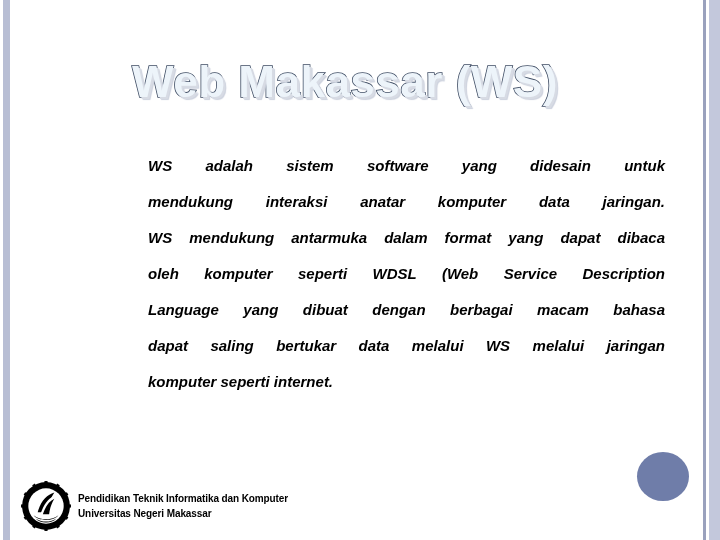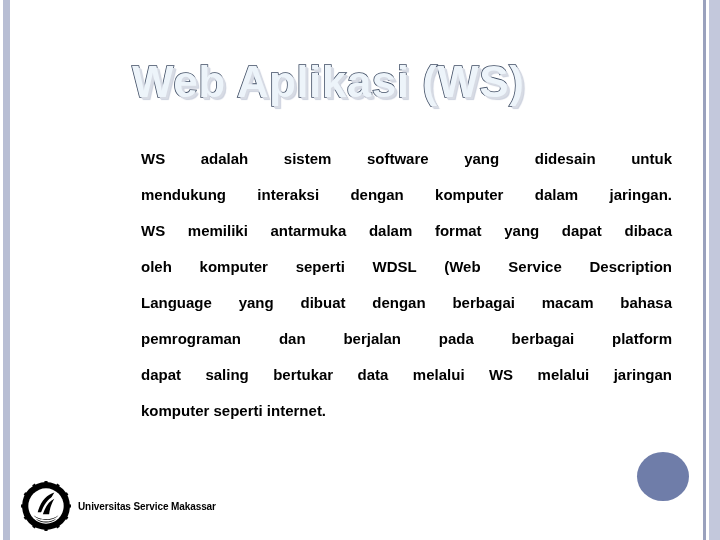--- a/index.html
+++ b/index.html
@@ -70,21 +70,22 @@
     width: 549px;
     font-size: 15px;
     font-weight: bold;
     line-height: 36px;
     color: #000000;
     text-align: justify;
     text-justify: inter-word;
     font-family: "Liberation Sans", sans-serif;
   }
   #body-text p {
-    margin: 9px;
+    margin: 16px;
+    font-style: italic;
   }
   
   .jline {
     display: block;
     text-align: justify;
     text-align-last: justify;
     white-space: nowrap;
   }
   .jline-last {
     display: block;
@@ -133,30 +134,29 @@
 </style>
 </head>
 <body>
 
 <div id="slide">
 
   <div class="edge-bar edge-bar-left"></div>
   <div class="edge-bar edge-bar-right-thin"></div>
   <div class="edge-bar edge-bar-right-wide"></div>
 
-  <div id="title">Web Aplikasi (WS)</div>
+  <div id="title">Web Makassar (WS)</div>
 
   <div id="body-text">
     <p>
       <span class="jline">WS adalah sistem software yang didesain untuk</span>
-      <span class="jline">mendukung interaksi dengan komputer dalam jaringan.</span>
-      <span class="jline">WS memiliki antarmuka dalam format yang dapat dibaca</span>
+      <span class="jline">mendukung interaksi anatar komputer data jaringan.</span>
+      <span class="jline">WS mendukung antarmuka dalam format yang dapat dibaca</span>
       <span class="jline">oleh komputer seperti WDSL (Web Service Description</span>
       <span class="jline">Language yang dibuat dengan berbagai macam bahasa</span>
-      <span class="jline">pemrograman dan berjalan pada berbagai platform</span>
       <span class="jline">dapat saling bertukar data melalui WS melalui jaringan</span>
       <span class="jline-last">komputer seperti internet.</span>
     </p>
   </div>
 
   <div id="corner-circle"></div>
 
   <div id="footer">
     <svg id="logo" viewBox="0 0 100 100">
       <circle cx="50" cy="50" r="46" fill="#000000"></circle>
@@ -177,17 +177,18 @@
         <rect x="47" y="2" width="6" height="12" transform="rotate(330 50 50)"></rect>
       </g>
 
       <path d="M34 62 C40 40 52 28 66 24 C58 36 54 48 52 62 Z" fill="#000000"></path>
       <path d="M40 64 C46 46 56 34 68 30 C60 42 56 52 54 64 Z" fill="#ffffff"></path>
       <path d="M44 66 C49 50 57 40 66 36 C60 46 57 56 56 66 Z" fill="#000000"></path>
       <path d="M26 68 C38 78 62 78 74 68 C66 80 34 80 26 68 Z" fill="#000000"></path>
       <path d="M30 74 C40 82 60 82 70 74 C62 84 38 84 30 74 Z" fill="#000000"></path>
     </svg>
     <div id="footer-lines">
-      <span>Universitas Service Makassar</span>
+      <span>Pendidikan Teknik Informatika dan Komputer</span>
+      <span>Universitas Negeri Makassar</span>
     </div>
   </div>
 
 </div>
 
 </body></html>

